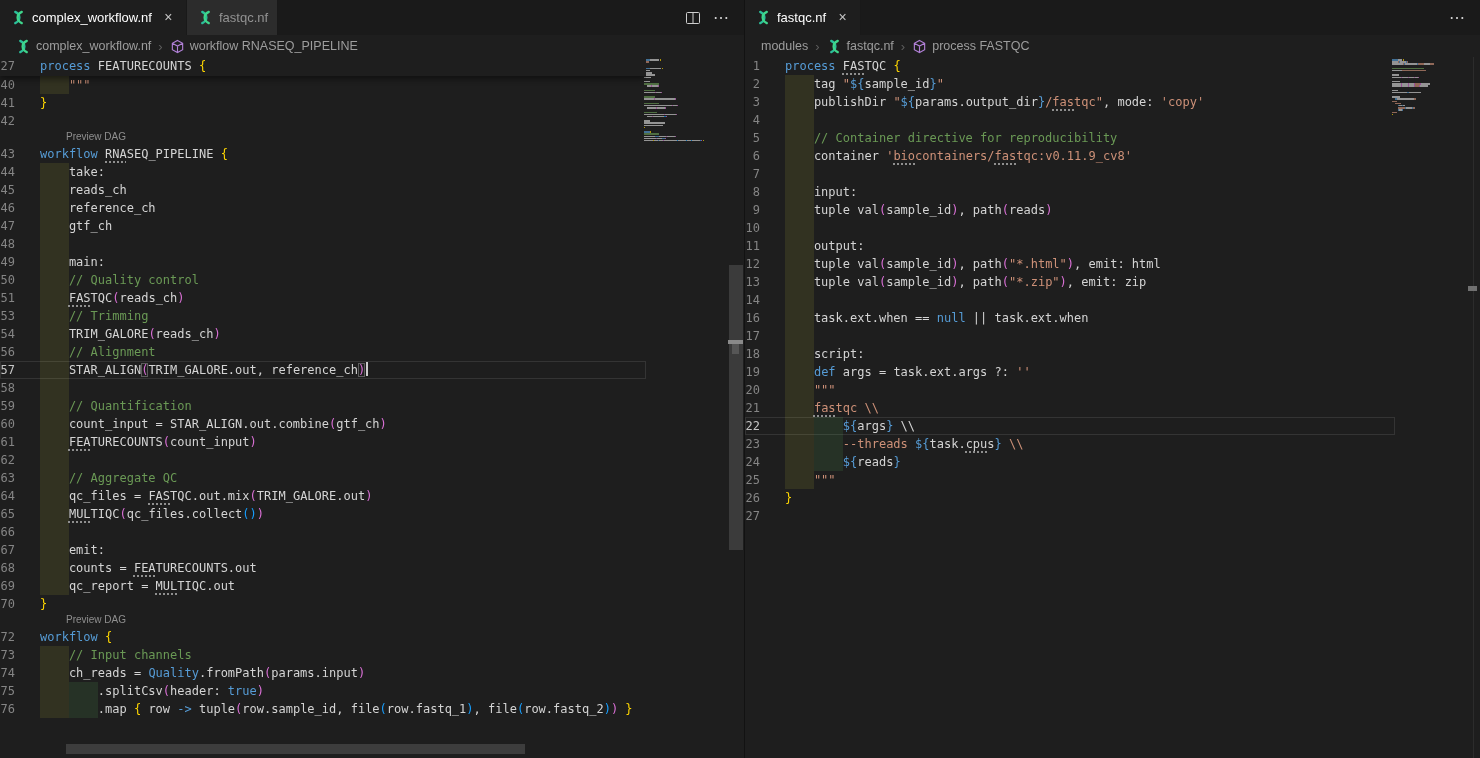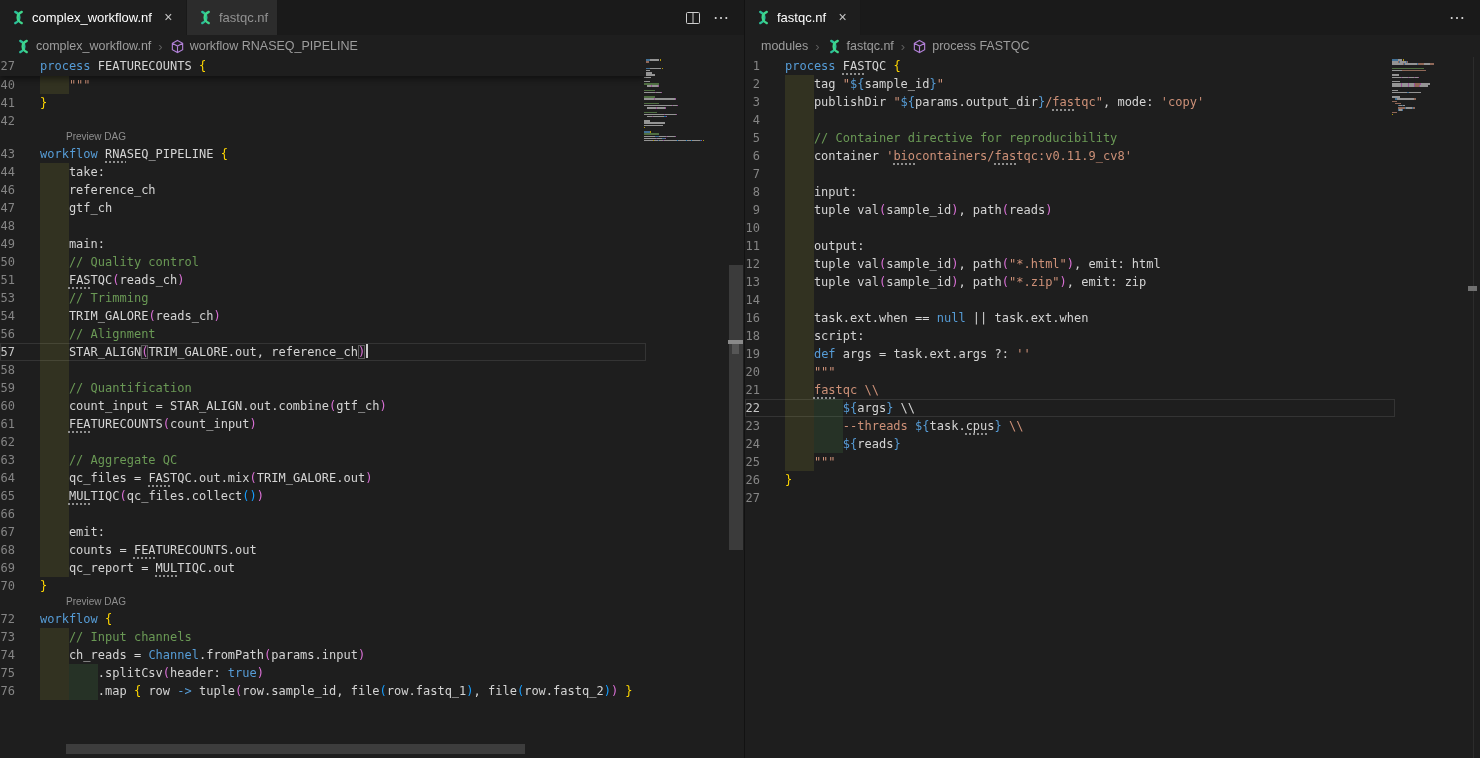--- a/index.html
+++ b/index.html
@@ -135,20 +135,21 @@
     </div>
   <div class="editor">
     <div class="rows">
         <div class="row sticky"><span class="ln">27</span><span class="code"><span class="kw">process </span><span class="txt">FEATURECOUNTS</span><span class="txt"> </span><span class="b1">{</span></span></div>
         <div class="row"><span class="ln">40</span><span class="code"><i class="band l1"></i><span class="str">    """</span></span></div>
         <div class="row"><span class="ln">41</span><span class="code"><span class="b1">}</span></span></div>
         <div class="row"><span class="ln">42</span><span class="code"></span></div>
         <div class="lens">Preview DAG</div>
         <div class="row"><span class="ln">43</span><span class="code"><span class="kw">workflow </span><span class="txt hint3">RNA</span><span class="txt">SEQ_PIPELINE</span><span class="txt"> </span><span class="b1">{</span></span></div>
         <div class="row"><span class="ln">44</span><span class="code"><i class="band l1"></i><span class="txt">    take:</span></span></div>
+        <div class="row"><span class="ln">45</span><span class="code"><i class="band l1"></i><span class="txt">    reads_ch</span></span></div>
         <div class="row"><span class="ln">46</span><span class="code"><i class="band l1"></i><span class="txt">    reference_ch</span></span></div>
         <div class="row"><span class="ln">47</span><span class="code"><i class="band l1"></i><span class="txt">    gtf_ch</span></span></div>
         <div class="row"><span class="ln">48</span><span class="code"><i class="band l1"></i></span></div>
         <div class="row"><span class="ln">49</span><span class="code"><i class="band l1"></i><span class="txt">    main:</span></span></div>
         <div class="row"><span class="ln">50</span><span class="code"><i class="band l1"></i><span class="com">    // Quality control</span></span></div>
         <div class="row"><span class="ln">51</span><span class="code"><i class="band l1"></i><span class="txt">    </span><span class="txt hint3">FAS</span><span class="txt">TQC</span><span class="b2">(</span><span class="txt">reads_ch</span><span class="b2">)</span></span></div>
         <div class="row"><span class="ln">53</span><span class="code"><i class="band l1"></i><span class="com">    // Trimming</span></span></div>
         <div class="row"><span class="ln">54</span><span class="code"><i class="band l1"></i><span class="txt">    TRIM_GALORE</span><span class="b2">(</span><span class="txt">reads_ch</span><span class="b2">)</span></span></div>
         <div class="row"><span class="ln">56</span><span class="code"><i class="band l1"></i><span class="com">    // Alignment</span></span></div>
         <div class="row cur"><span class="ln">57</span><span class="code"><i class="band l1"></i><span class="txt">    STAR_ALIGN</span><span class="b2 boxed">(</span><span class="txt">TRIM_GALORE.out, reference_ch</span><span class="b2 boxed">)</span><span class="caret"></span></span></div>
@@ -161,21 +162,21 @@
         <div class="row"><span class="ln">64</span><span class="code"><i class="band l1"></i><span class="txt">    qc_files = </span><span class="txt hint3">FAS</span><span class="txt">TQC</span><span class="txt">.out.mix</span><span class="b2">(</span><span class="txt">TRIM_GALORE.out</span><span class="b2">)</span></span></div>
         <div class="row"><span class="ln">65</span><span class="code"><i class="band l1"></i><span class="txt">    </span><span class="txt hint3">MUL</span><span class="txt">TIQC</span><span class="b2">(</span><span class="txt">qc_files.collect</span><span class="b3">(</span><span class="b3">)</span><span class="b2">)</span></span></div>
         <div class="row"><span class="ln">66</span><span class="code"><i class="band l1"></i></span></div>
         <div class="row"><span class="ln">67</span><span class="code"><i class="band l1"></i><span class="txt">    emit:</span></span></div>
         <div class="row"><span class="ln">68</span><span class="code"><i class="band l1"></i><span class="txt">    counts = </span><span class="txt hint3">FEA</span><span class="txt">TURECOUNTS</span><span class="txt">.out</span></span></div>
         <div class="row"><span class="ln">69</span><span class="code"><i class="band l1"></i><span class="txt">    qc_report = </span><span class="txt hint3">MUL</span><span class="txt">TIQC</span><span class="txt">.out</span></span></div>
         <div class="row"><span class="ln">70</span><span class="code"><span class="b1">}</span></span></div>
         <div class="lens">Preview DAG</div>
         <div class="row"><span class="ln">72</span><span class="code"><span class="kw">workflow </span><span class="b1">{</span></span></div>
         <div class="row"><span class="ln">73</span><span class="code"><i class="band l1"></i><span class="com">    // Input channels</span></span></div>
-        <div class="row"><span class="ln">74</span><span class="code"><i class="band l1"></i><span class="txt">    ch_reads = </span><span class="kw">Channel</span><span class="txt">.fromPath</span><span class="b2">(</span><span class="txt">params.input</span><span class="b2">)</span></span></div>
+        <div class="row"><span class="ln">74</span><span class="code"><i class="band l1"></i><span class="txt">    ch_reads = </span><span class="kw">Quality</span><span class="txt">.fromPath</span><span class="b2">(</span><span class="txt">params.input</span><span class="b2">)</span></span></div>
         <div class="row"><span class="ln">75</span><span class="code"><i class="band l1"></i><i class="band l2"></i><span class="txt">        .splitCsv</span><span class="b2">(</span><span class="txt">header: </span><span class="kw">true</span><span class="b2">)</span></span></div>
         <div class="row"><span class="ln">76</span><span class="code"><i class="band l1"></i><i class="band l2"></i><span class="txt">        .map </span><span class="b1">{</span><span class="txt"> row </span><span class="kw">-&gt;</span><span class="txt"> tuple</span><span class="b2">(</span><span class="txt">row.sample_id, file</span><span class="b3">(</span><span class="txt">row.fastq_1</span><span class="b3">)</span><span class="txt">, file</span><span class="b3">(</span><span class="txt">row.fastq_2</span><span class="b3">)</span><span class="b2">)</span><span class="txt"> </span><span class="b1">}</span></span></div>
       </div>
     <div class="minimap">
         <div class="mrow">
           <span class="mseg" style="width: 5.6px; background: rgb(86, 156, 214);"></span>
           <span class="mseg" style="width: 9.1px; background: rgb(212, 212, 212);"></span>
           <span class="mspace" style="width: 1px;"></span>
           <span class="mseg" style="width: 1px; background: rgb(255, 215, 0);"></span>
         </div>
@@ -394,20 +395,21 @@
         <div class="row"><span class="ln">6</span><span class="code"><i class="band l1"></i><span class="txt">    container </span><span class="str">'</span><span class="str hint3">bio</span><span class="str">containers</span><span class="str">/</span><span class="str hint3">fas</span><span class="str">tqc</span><span class="str">:v0.11.9_cv8'</span></span></div>
         <div class="row"><span class="ln">7</span><span class="code"><i class="band l1"></i></span></div>
         <div class="row"><span class="ln">8</span><span class="code"><i class="band l1"></i><span class="txt">    input:</span></span></div>
         <div class="row"><span class="ln">9</span><span class="code"><i class="band l1"></i><span class="txt">    tuple val</span><span class="b2">(</span><span class="txt">sample_id</span><span class="b2">)</span><span class="txt">, path</span><span class="b2">(</span><span class="txt">reads</span><span class="b2">)</span></span></div>
         <div class="row"><span class="ln">10</span><span class="code"><i class="band l1"></i></span></div>
         <div class="row"><span class="ln">11</span><span class="code"><i class="band l1"></i><span class="txt">    output:</span></span></div>
         <div class="row"><span class="ln">12</span><span class="code"><i class="band l1"></i><span class="txt">    tuple val</span><span class="b2">(</span><span class="txt">sample_id</span><span class="b2">)</span><span class="txt">, path</span><span class="b2">(</span><span class="str">"*.html"</span><span class="b2">)</span><span class="txt">, emit: html</span></span></div>
         <div class="row"><span class="ln">13</span><span class="code"><i class="band l1"></i><span class="txt">    tuple val</span><span class="b2">(</span><span class="txt">sample_id</span><span class="b2">)</span><span class="txt">, path</span><span class="b2">(</span><span class="str">"*.zip"</span><span class="b2">)</span><span class="txt">, emit: zip</span></span></div>
         <div class="row"><span class="ln">14</span><span class="code"><i class="band l1"></i></span></div>
         <div class="row"><span class="ln">16</span><span class="code"><i class="band l1"></i><span class="txt">    task.ext.when == </span><span class="kw">null</span><span class="txt"> || task.ext.when</span></span></div>
+        <div class="row"><span class="ln">17</span><span class="code"><i class="band l1"></i></span></div>
         <div class="row"><span class="ln">18</span><span class="code"><i class="band l1"></i><span class="txt">    script:</span></span></div>
         <div class="row"><span class="ln">19</span><span class="code"><i class="band l1"></i><span class="txt">    </span><span class="kw">def</span><span class="txt"> args = task.ext.args ?: </span><span class="str">''</span></span></div>
         <div class="row"><span class="ln">20</span><span class="code"><i class="band l1"></i><span class="str">    """</span></span></div>
         <div class="row"><span class="ln">21</span><span class="code"><i class="band l1"></i><span class="txt">    </span><span class="str hint3">fas</span><span class="str">tqc</span><span class="str"> \\</span></span></div>
         <div class="row cur"><span class="ln">22</span><span class="code"><i class="band l1"></i><i class="band l2"></i><span class="txt">        </span><span class="kw">${</span><span class="txt">args</span><span class="kw">}</span><span class="txt"> \\</span></span></div>
         <div class="row"><span class="ln">23</span><span class="code"><i class="band l1"></i><i class="band l2"></i><span class="txt">        </span><span class="str">--threads </span><span class="kw">${</span><span class="txt">task.</span><span class="txt hint3">cpu</span><span class="txt">s</span><span class="kw">}</span><span class="str"> \\</span></span></div>
         <div class="row"><span class="ln">24</span><span class="code"><i class="band l1"></i><i class="band l2"></i><span class="txt">        </span><span class="kw">${</span><span class="txt">reads</span><span class="kw">}</span></span></div>
         <div class="row"><span class="ln">25</span><span class="code"><i class="band l1"></i><span class="str">    """</span></span></div>
         <div class="row"><span class="ln">26</span><span class="code"><span class="b1">}</span></span></div>
         <div class="row"><span class="ln">27</span><span class="code"></span></div>

